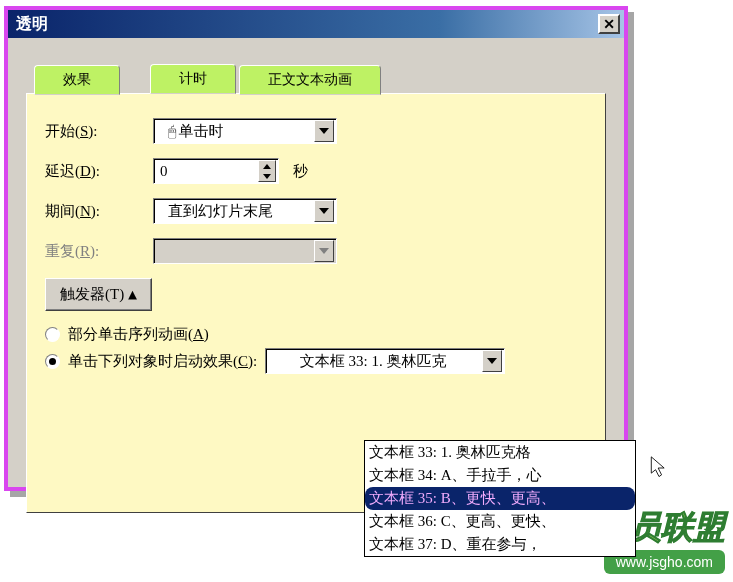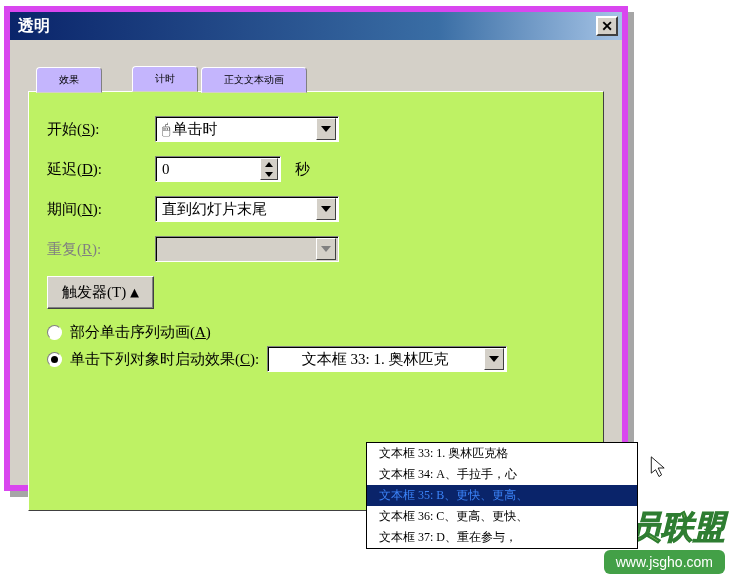--- a/index.html
+++ b/index.html
@@ -11,21 +11,21 @@
     height: 582px;
     position: relative;
     overflow: hidden;
   }
   .window {
     position: absolute;
     top: 6px;
     left: 4px;
     width: 624px;
     height: 485px;
-    border: 6px solid #d946ef;
+    border: 4px solid #d946ef;
     box-shadow: 6px 6px 0 rgba(0,0,0,0.35);
   }
   .titlebar {
     height: 28px;
     background: linear-gradient(to right, #0a246a, #3a6ea5 70%, #a6c4e6);
     display: flex;
     align-items: center;
     padding: 0 4px;
     color: #fff;
     font-weight: bold;
@@ -52,44 +52,44 @@
   }
   .tabs {
     display: flex;
     align-items: flex-end;
     margin-top: 14px;
     margin-left: 8px;
     position: relative;
     z-index: 2;
   }
   .tab {
-    padding: 5px 22px;
-    background: #c4b5fd;
+    padding: 5px 28px;
+    background: #bef264;
     border: 1px solid;
     border-color: #fff #808080 #d4d0c8 #fff;
     border-radius: 4px 4px 0 0;
     margin-right: 3px;
-    font-size: 10px;
+    font-size: 14px;
     cursor: pointer;
     position: relative;
     top: 1px;
   }
   .tab.sel {
     border-bottom: 1px solid #d4d0c8;
     z-index: 3;
     font-weight: normal;
     top: 0;
     margin-left: 27px;
   }
   .tabpanel {
     border: 1px solid;
     border-color: #fff #404040 #404040 #fff;
     padding: 24px 18px 18px 18px;
     margin-top: -1px;
-    background: #bef264;
+    background: #fef9c3;
     height: 420px;
   }
   .row {
     display: flex;
     align-items: center;
     margin-bottom: 14px;
     gap: 8px;
   }
   .label { width: 100px; font-size: 15px; }
   .label u { text-decoration: underline; }
@@ -98,21 +98,21 @@
     background: #fff;
     border: 1px solid;
     border-color: #808080 #fff #fff #808080;
     box-shadow: inset 1px 1px 0 #000;
     height: 26px;
     display: flex;
     align-items: center;
     font-size: 15px;
   }
   .combo { width: 184px; }
-  .combo .val { flex:1; padding: 0 6px; overflow: hidden; white-space: nowrap; }
+  .combo .val { flex:1; padding: 0 14px; overflow: hidden; white-space: nowrap; }
   .combo .dropbtn, .spin .updn {
     width: 20px; height: 22px;
     background: #d4d0c8;
     border: 1px solid;
     border-color: #fff #404040 #404040 #fff;
     display: flex; align-items: center; justify-content: center;
     margin: 2px;
     cursor: pointer;
   }
   .spin { width: 126px; }
@@ -158,29 +158,30 @@
   .dropdown-list {
     position: absolute;
     background: #fff;
     border: 1px solid #000;
     width: 272px;
     left: 356px;
     top: 402px;
     z-index: 50;
   }
   .dropdown-list .item {
-    padding: 2px 12px;
-    font-size: 12px;
+    padding: 2px 4px;
+    font-size: 15px;
     white-space: nowrap;
     overflow: hidden;
     cursor: pointer;
   }
   .dropdown-list .item.sel {
     background: #0a246a;
-    color: #3b82f6;
+    color: #f0abfc;
+    border-radius: 8px;
   }
   .mouse-icon {
     display:inline-block;
     font-size:14px;
     margin-right: 2px;
   }
   .watermark {
     position: absolute;
     right: 8px;
     bottom: 8px;

